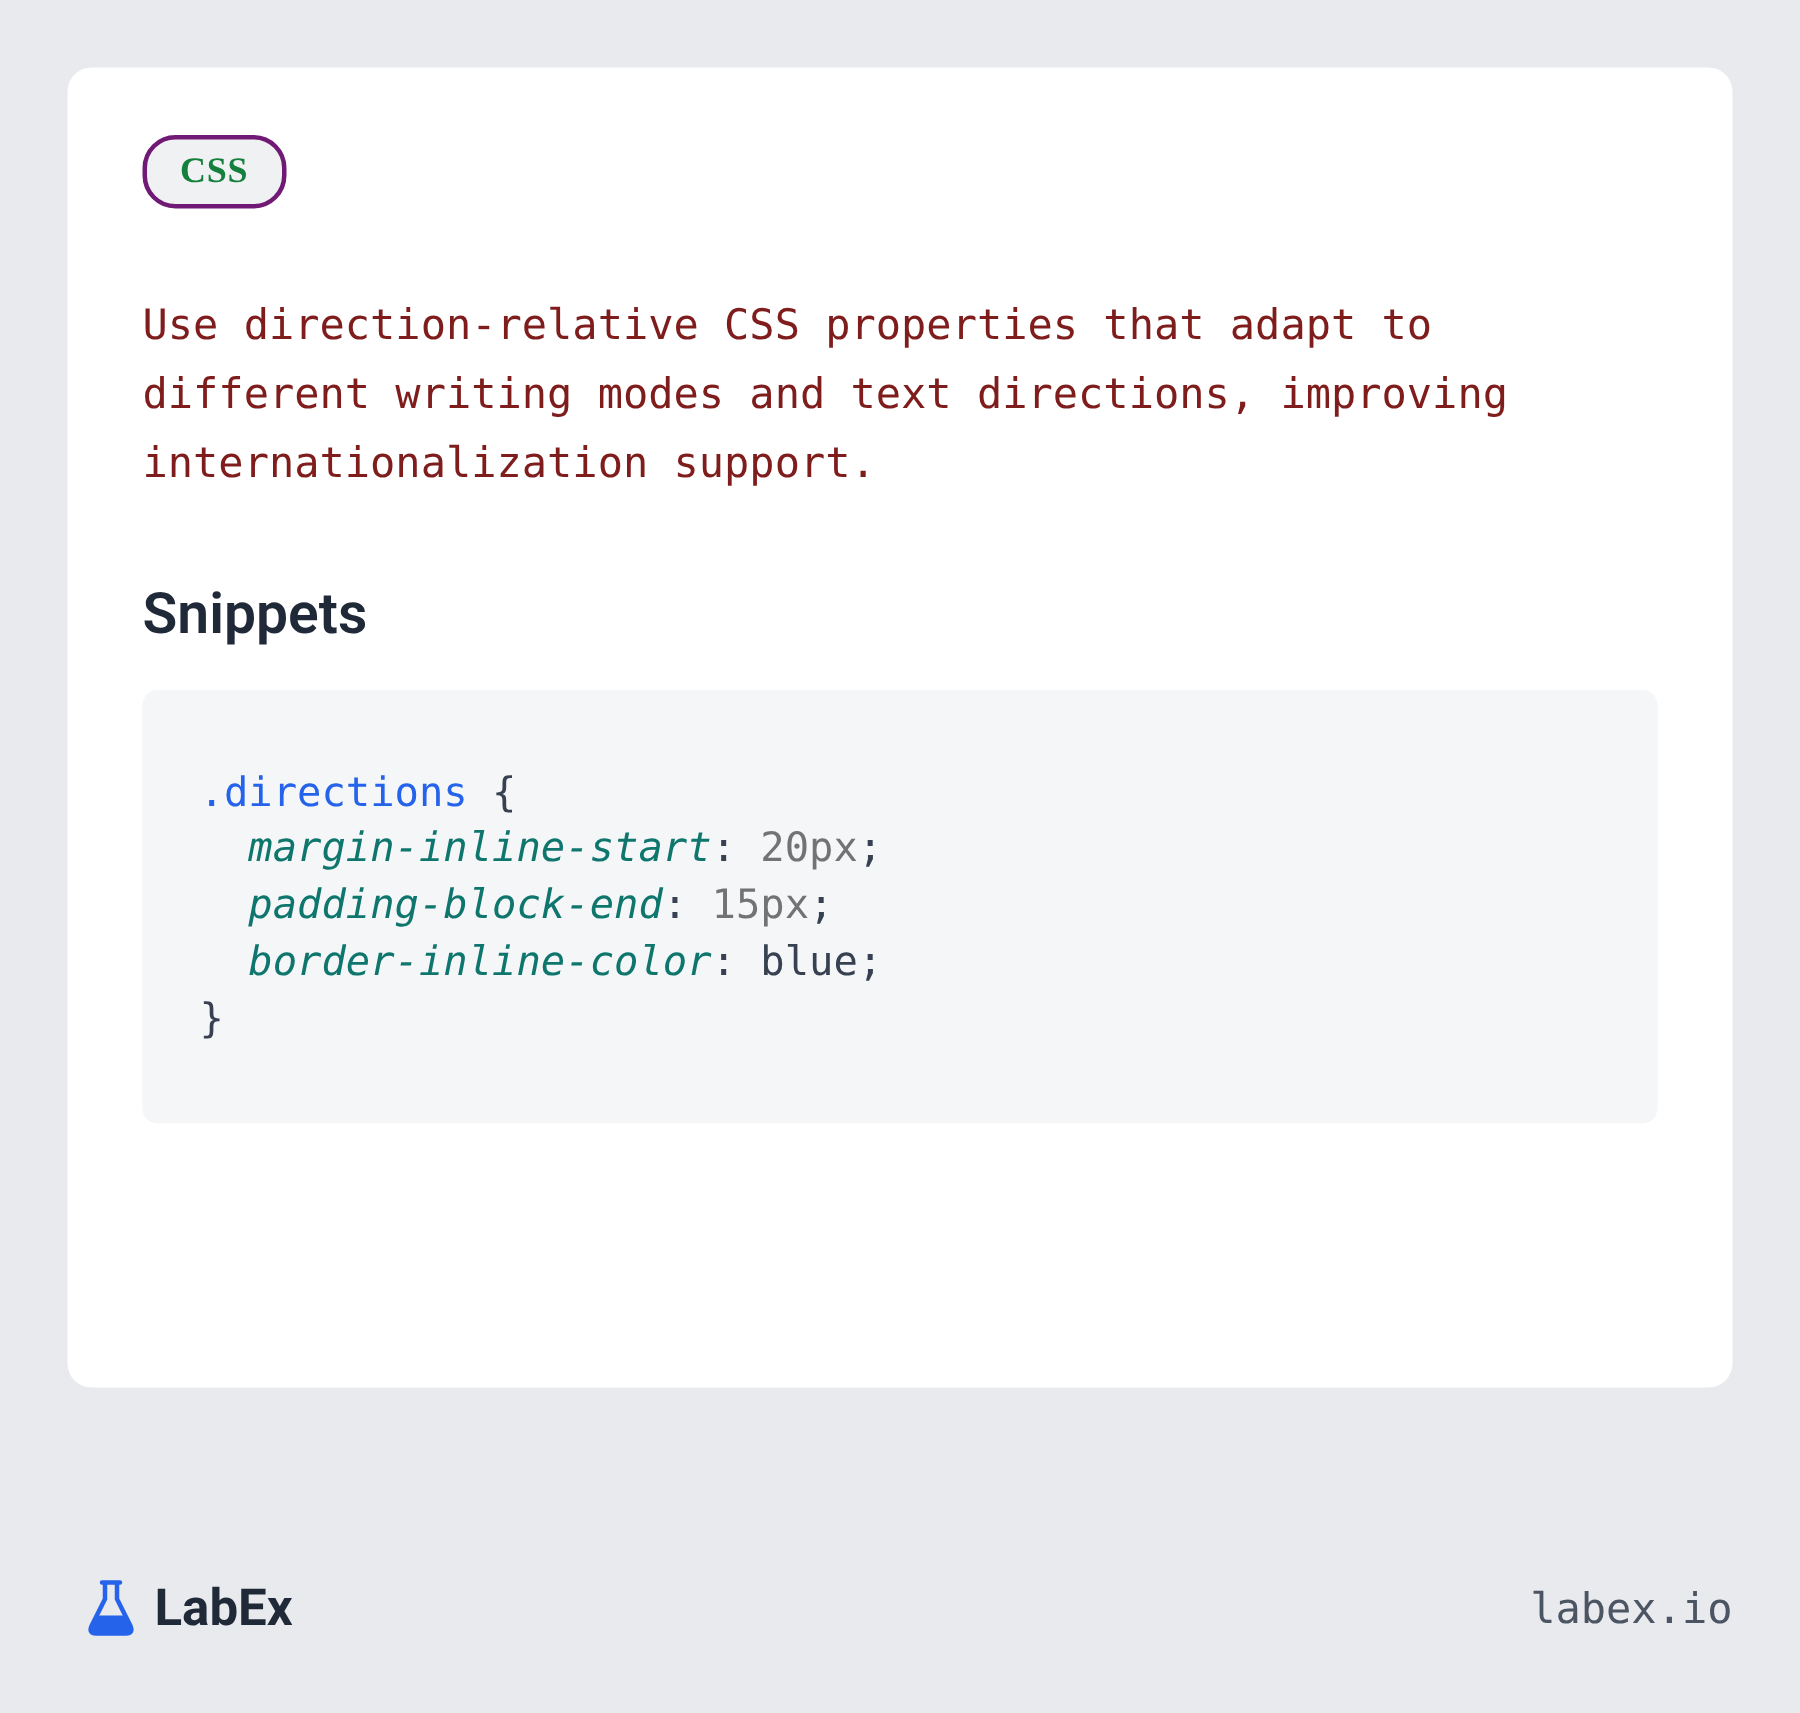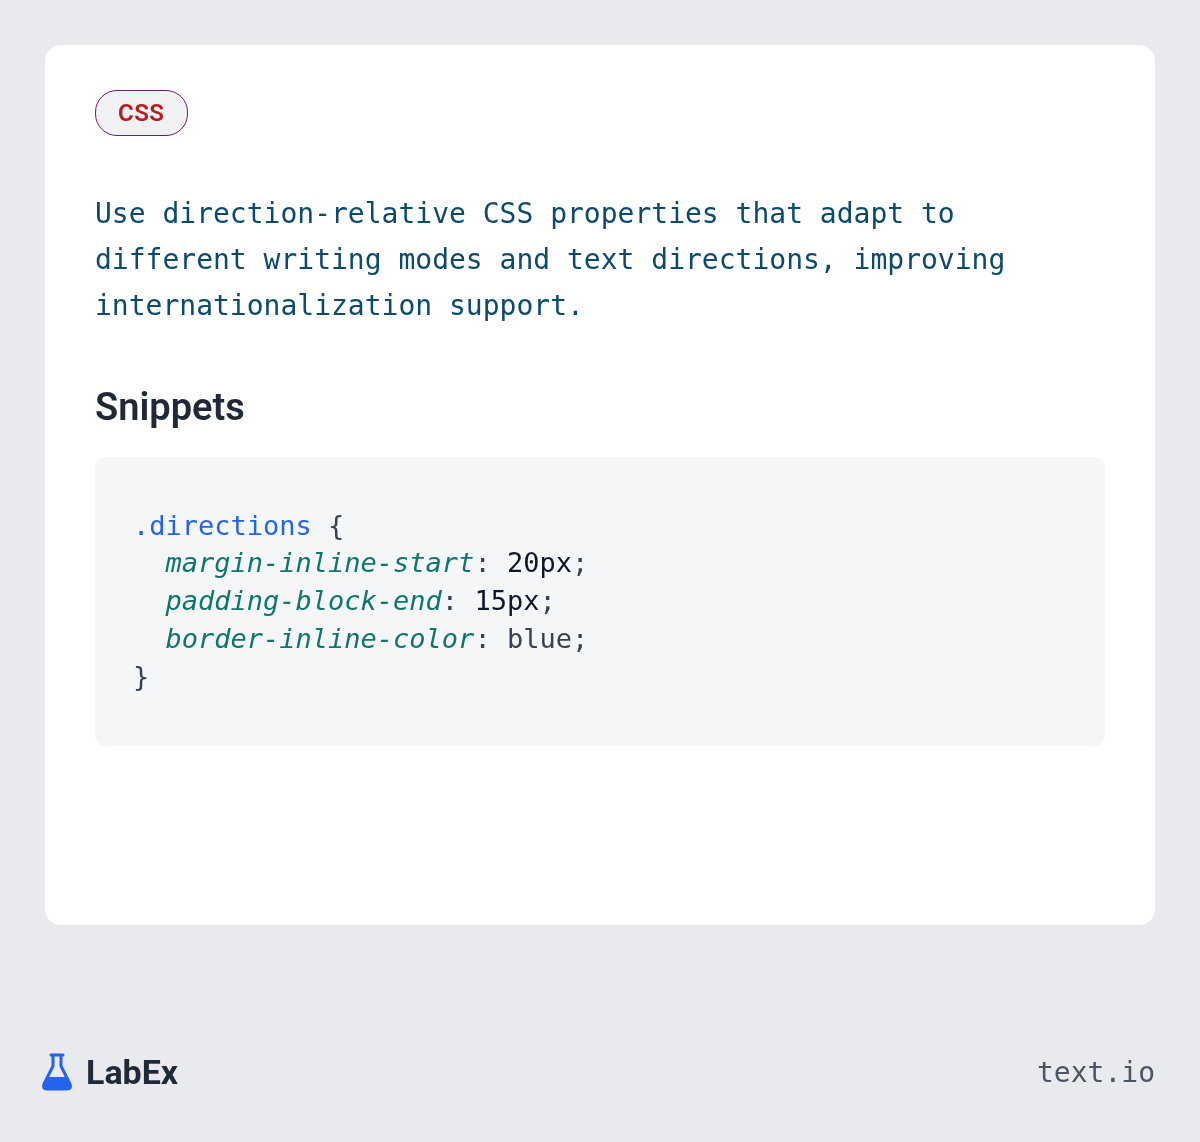--- a/index.html
+++ b/index.html
@@ -13,40 +13,41 @@
   }
   .card {
     background: #ffffff;
     border-radius: 16px;
     padding: 45px 50px 70px 50px;
     min-height: 880px;
   }
   .tag {
     display: inline-block;
     background: #f0f1f3;
-    border: 1px solid #701a75;
+    border: 3px solid #701a75;
     border-radius: 22px;
     padding: 8px 22px;
     font-size: 24px;
     font-weight: 600;
-    color: #b91c1c;
+    color: #15803d;
     letter-spacing: 0.5px;
+    font-family: Liberation Serif, serif;
   }
   .title {
     font-size: 62px;
     font-weight: 400;
     color: #1f2937;
     margin-top: 35px;
     letter-spacing: -0.5px;
   }
   .description {
     font-family: ui-monospace, "SF Mono", Menlo, Consolas, monospace;
     font-size: 28px;
     line-height: 1.65;
-    color: #0c4a6e;
+    color: #7f1d1d;
     margin-top: 55px;
   }
   .snippets-heading {
     font-size: 38px;
     font-weight: 600;
     color: #1f2937;
     margin-top: 55px;
   }
   .code-block {
     background: #f5f6f8;
@@ -54,27 +55,27 @@
     padding: 50px 38px;
     margin-top: 28px;
     font-family: ui-monospace, "SF Mono", Menlo, Consolas, monospace;
     font-size: 27px;
     line-height: 1.4;
     color: #374151;
     white-space: pre;
   }
   .tok-selector { color: #2563eb; }
   .tok-prop { color: #0f766e; font-style: italic; }
-  .tok-value { color: #0f172a; }
+  .tok-value { color: #737373; }
   .tok-ident { color: #374151; }
   .tok-punc { color: #374151; }
   .footer {
     position: absolute;
     bottom: 50px;
-    left: 38px;
+    left: 55px;
     right: 45px;
     display: flex;
     justify-content: space-between;
     align-items: center;
     text-align: right;
   }
   .brand {
     display: flex;
     align-items: center;
     gap: 10px;
@@ -109,14 +110,14 @@
 </div>
 
 <div class="footer">
   <div class="brand">
     <svg class="flask-icon" viewBox="0 0 38 40" fill="none">
       <path d="M13 3 H25 M15 3 V14 L6 32 Q4 37 9 37 H29 Q34 37 32 32 L23 14 V3" stroke="#2563eb" stroke-width="3" stroke-linejoin="round" stroke-linecap="round" fill="none"></path>
       <path d="M10 25 H28 L32 32 Q34 37 29 37 H9 Q4 37 6 32 Z" fill="#2563eb"></path>
     </svg>
     <span class="brand-text">LabEx</span>
   </div>
-  <span class="domain">text.io</span>
+  <span class="domain">labex.io</span>
 </div>
 
 </body></html>

